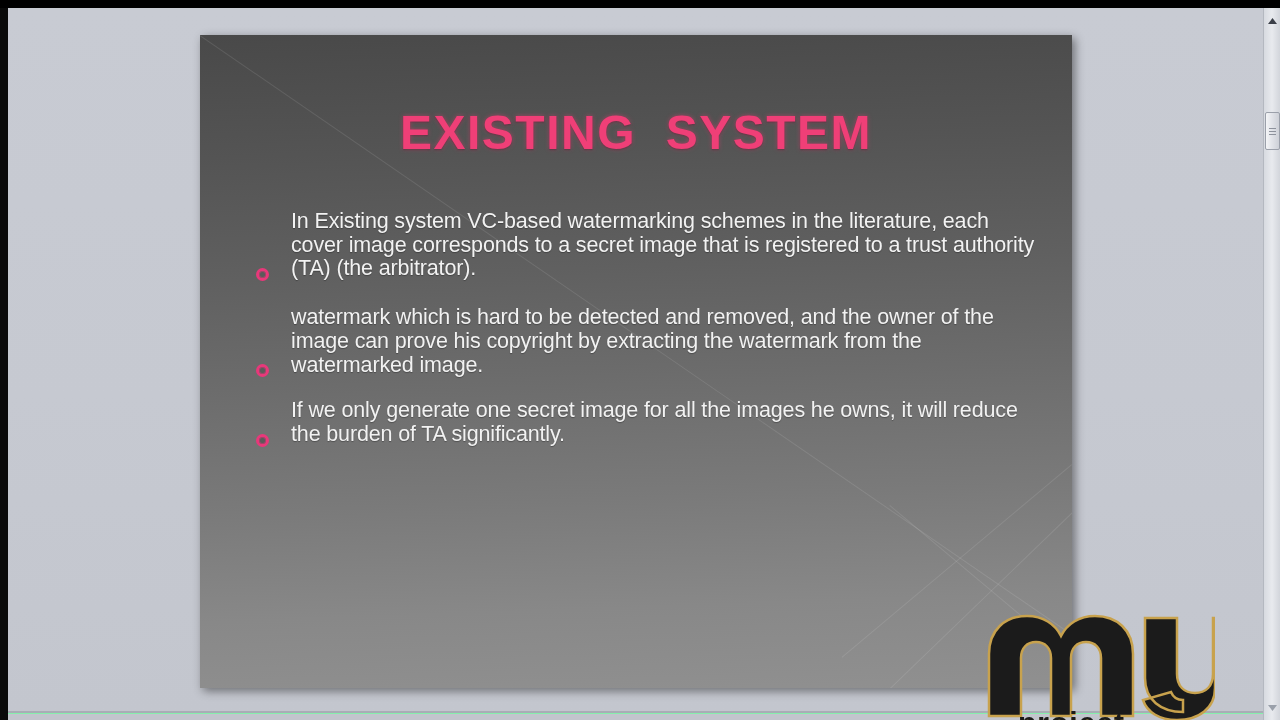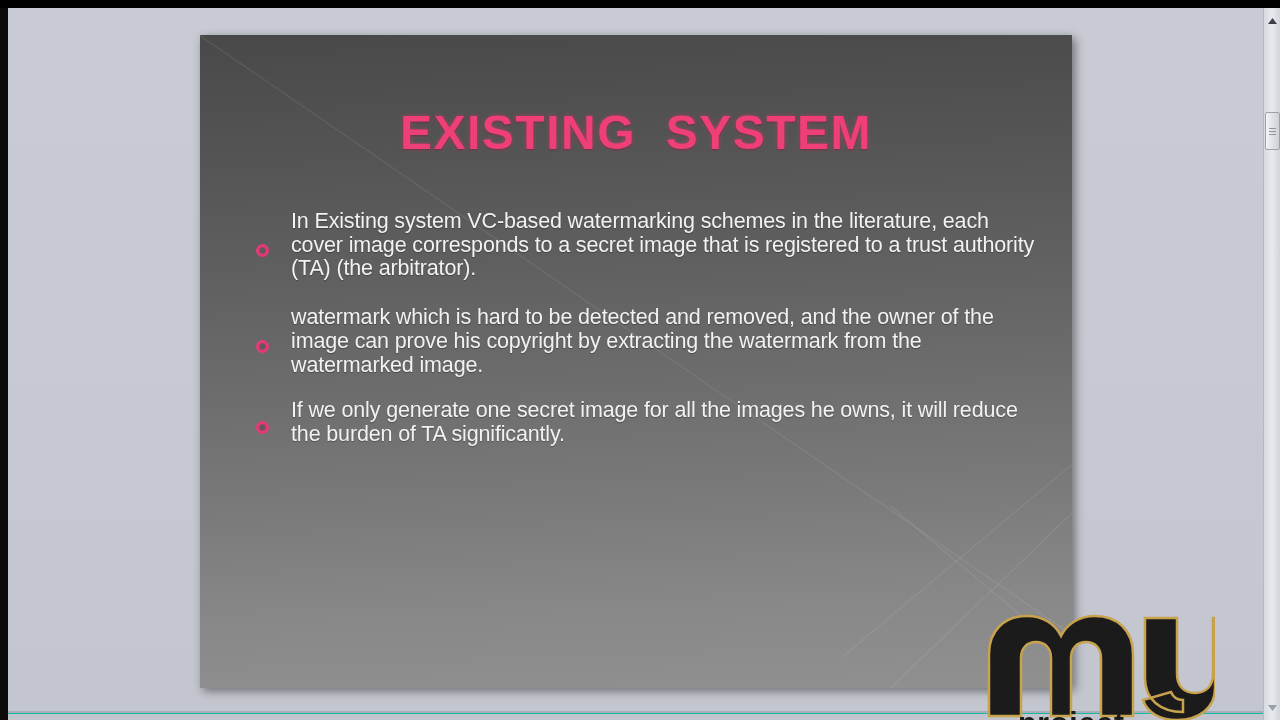--- a/index.html
+++ b/index.html
@@ -6,21 +6,21 @@
   html, body {
     width:1280px; height:720px; overflow:hidden;
     background:#000;
     font-family:"Liberation Sans", sans-serif;
   }
 
   
   #viewer {
     position:relative;
     width:1280px; height:720px;
-    background:#14b8a6;
+    background:#86efac;
   }
   #topbar {
     position:absolute; left:0; top:0; width:1280px; height:8px;
     background:#000;
   }
   #leftstrip {
     position:absolute; left:0; top:8px; width:8px; height:712px;
     background:#0a0a0a;
   }
   #page-bg {
@@ -101,21 +101,21 @@
     text-shadow:0 0 4px rgba(239,63,119,0.55), 0 1px 2px rgba(0,0,0,0.35);
     white-space:pre;
   }
 
   
   #bullets {
     position:absolute; left:56px; top:175px; width:790px;
   }
   .bullet {
     display:flex;
-    align-items:center;
+    align-items:flex-end;
     margin-bottom:22px;
   }
   .bullet-marker {
     flex:0 0 auto;
     width:13px; height:13px;
     margin-top:10px; margin-right:22px;
     border-radius:50%;
     border:3px solid #e8387a;
     background:#5a5a5a;
     box-shadow:0 0 0 1px rgba(232,56,122,0.45) inset;

